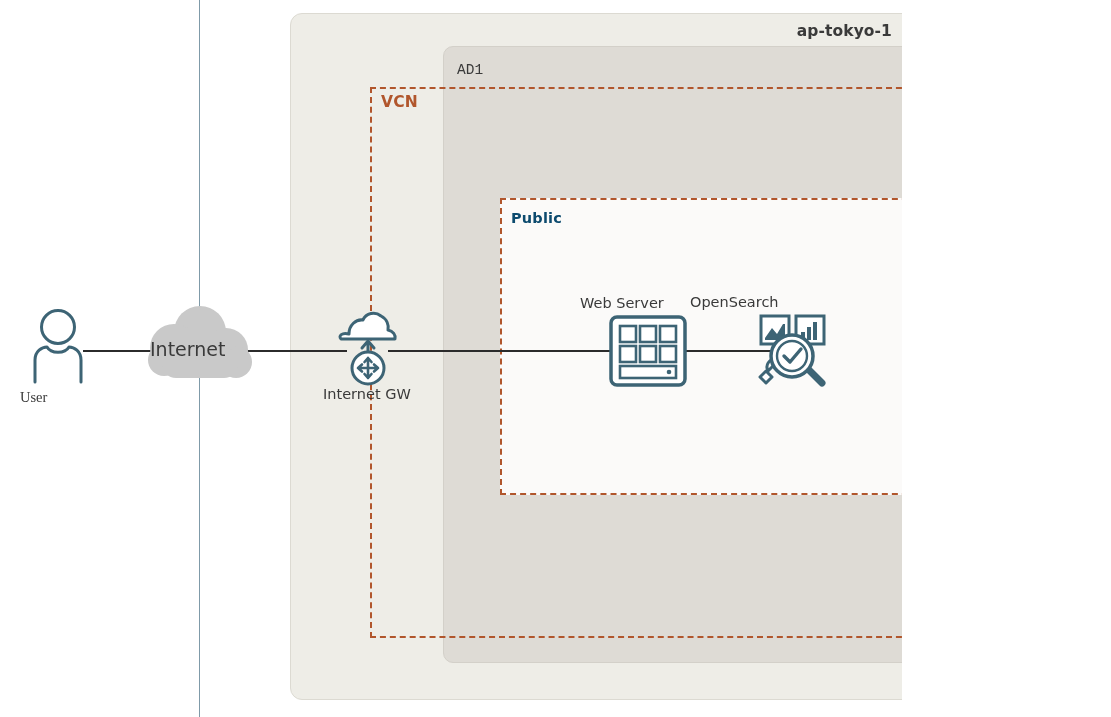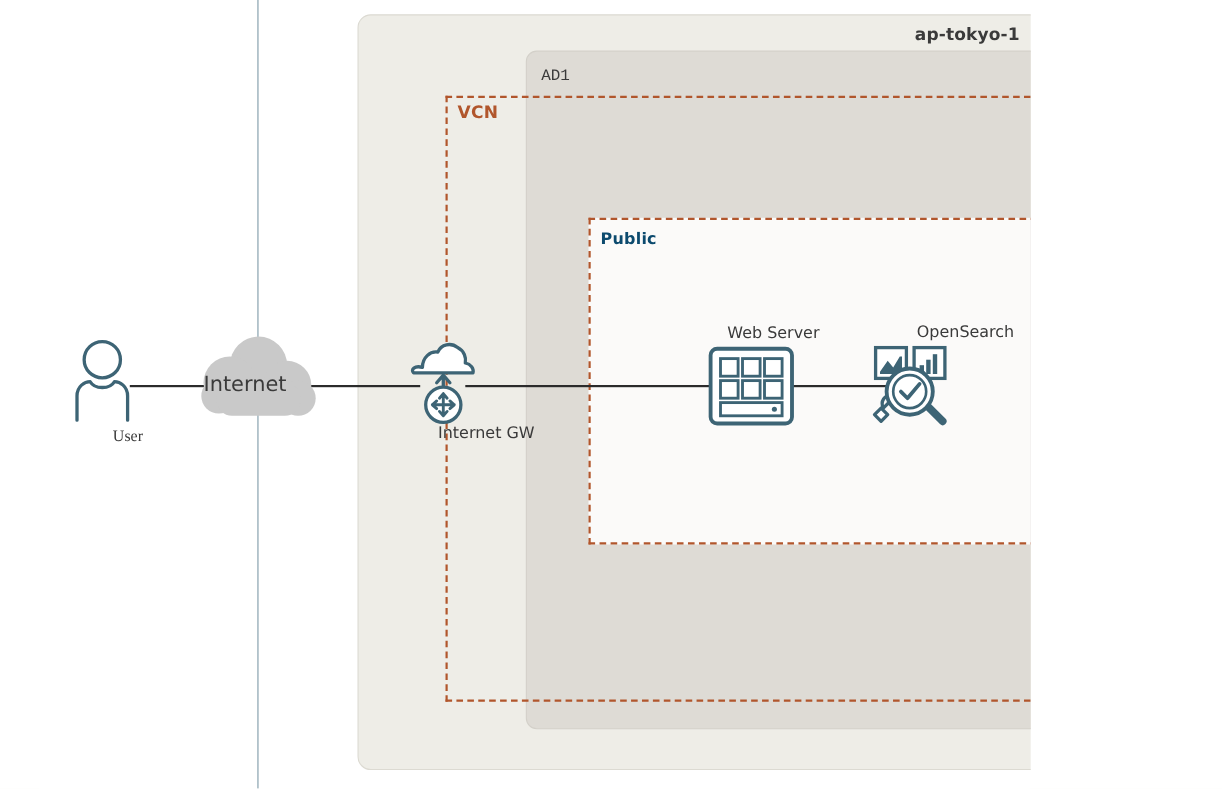--- a/index.html
+++ b/index.html
@@ -9,21 +9,20 @@
   }
   body {
     font-family: "DejaVu Sans", "Liberation Sans", sans-serif;
   }
   #canvas {
     position: relative;
     width: 902px;
     height: 717px;
     background: #ffffff;
     overflow: hidden;
-    margin-left: 35px;
   }
   .abs { position: absolute; }
 
   
   .guide-line {
     left: 199px;
     top: 0;
     width: 1px;
     height: 717px;
     background: #7f9aa8;
@@ -113,27 +112,27 @@
   }
   .conn-user-internet { left: 83px;  top: 350px; width: 70px; }
   .conn-internet-igw  { left: 247px; top: 350px; width: 100px; }
   .conn-igw-web       { left: 388px; top: 350px; width: 222px; }
   .conn-web-os        { left: 686px; top: 350px; width: 85px; }
 
   
   .node-label {
     font-size: 14.5px;
     color: #3a3a3a;
-    text-align: right;
+    text-align: left;
     white-space: nowrap;
   }
   .label-user      { left: 20px;  top: 389px; width: 75px; font-family: Liberation Serif, serif; }
   .label-igw       { left: 323px; top: 386px; width: 128px; }
   .label-webserver { left: 580px; top: 295px; width: 130px; }
-  .label-opensearch{ left: 762px; top: 294px; width: 125px; }
+  .label-opensearch{ left: 690px; top: 294px; width: 125px; }
 
   .cloud-text {
     left: 150px;
     top: 338px;
     width: 100px;
     font-size: 19px;
     color: #3a3a3a;
     z-index: 4;
   }
 

